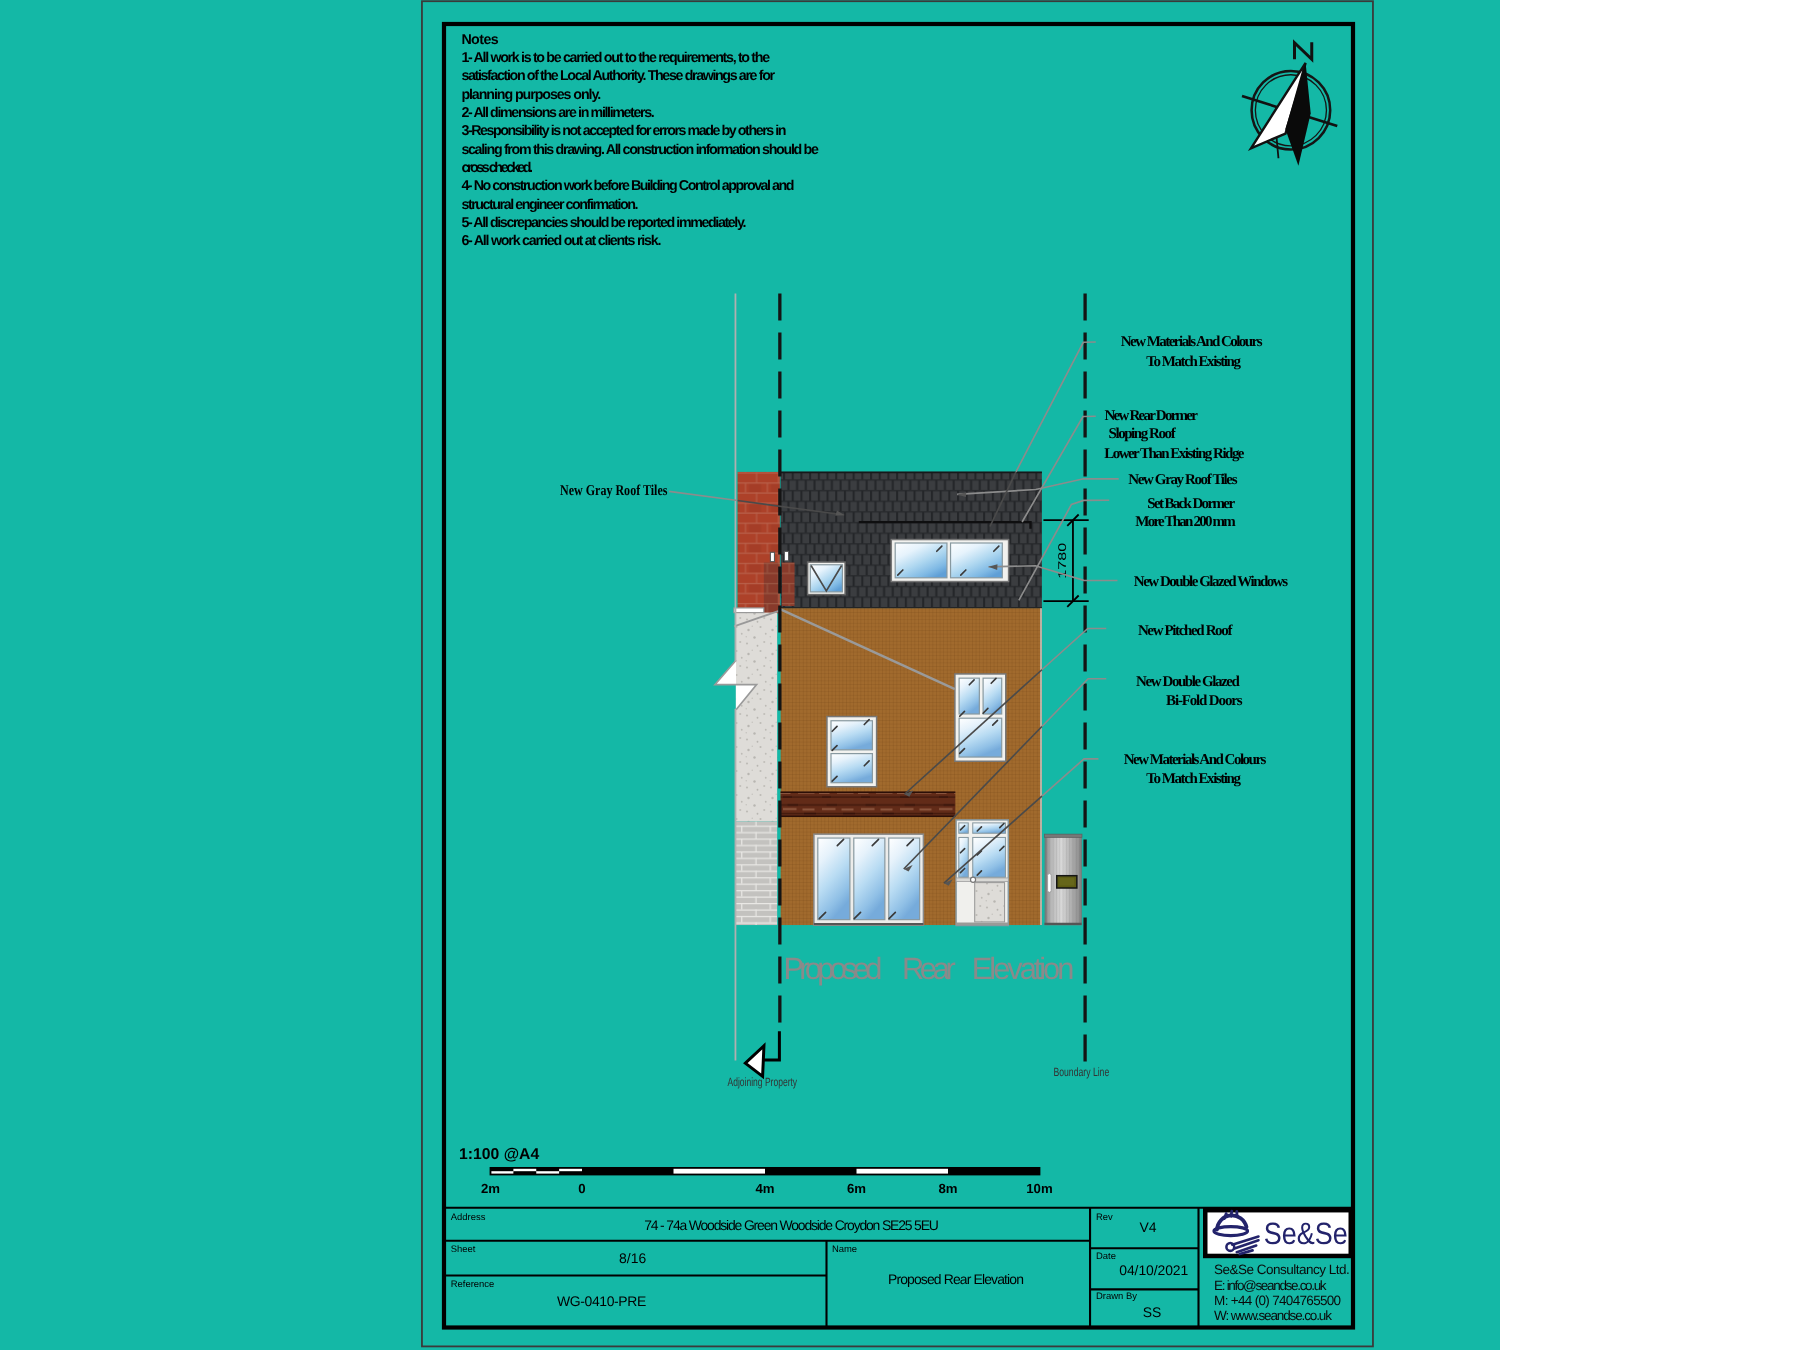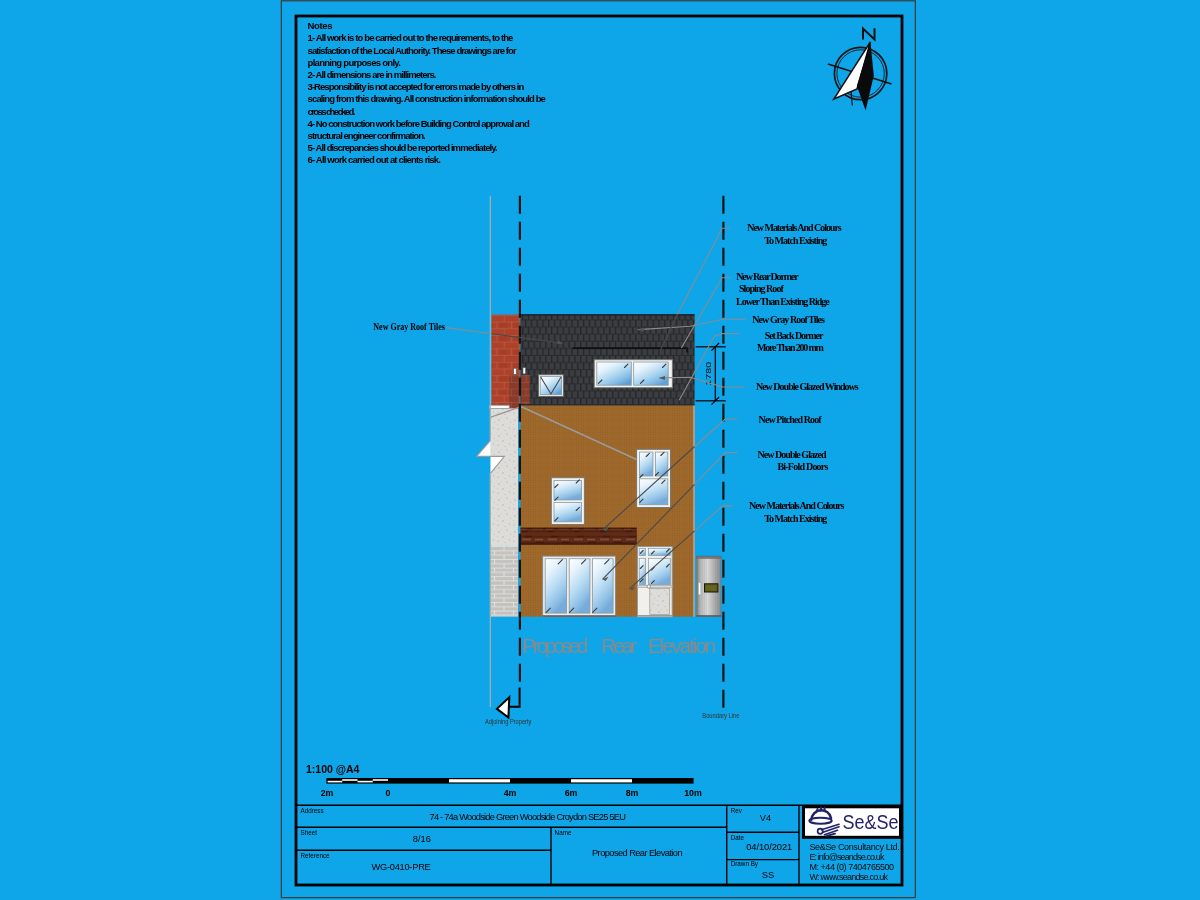--- a/index.html
+++ b/index.html
@@ -1,16 +1,16 @@
 <!DOCTYPE html>
 <html><head>
 <meta charset="utf-8">
 <style>
 html,body{margin:0;padding:0;background:#ffffff;}
-#page{position:relative;width:1200px;height:900px;background:#0ea5e9;overflow:hidden;font-family:"Liberation Sans",sans-serif;}
+#page{position:relative;width:1000px;height:900px;background:#14b8a6;overflow:hidden;font-family:"Liberation Sans",sans-serif;}
 svg{position:absolute;left:0;top:0;}
 </style>
 </head>
 <body>
 <div id="page">
 <svg width="1200" height="900" viewBox="0 0 1200 900">
 <defs>
 <linearGradient id="gGlass" x1="0" y1="0" x2="0.75" y2="1">
 <stop offset="0" stop-color="#fdfeff"></stop>
 <stop offset="0.3" stop-color="#e6f3fc"></stop>

